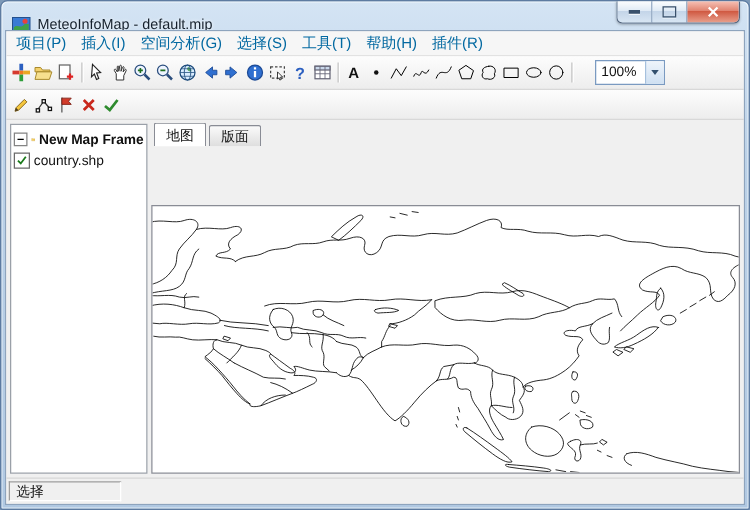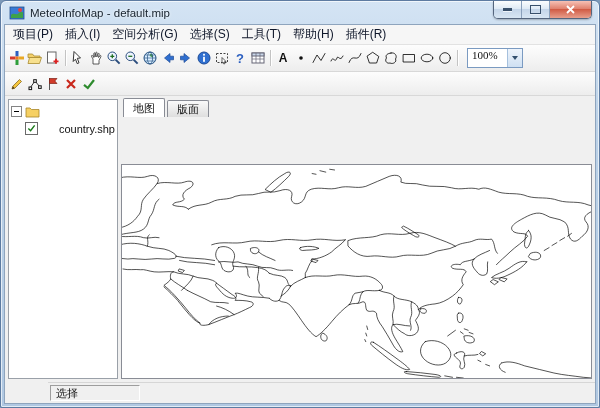--- a/index.html
+++ b/index.html
@@ -1,69 +1,69 @@
 <!DOCTYPE html>
 <html><head>
 <meta charset="utf-8">
 <style>
   html,body{margin:0;padding:0;}
   body{width:600px;height:408px;overflow:hidden;font-family:"Liberation Sans",sans-serif;background:#7d99b8;}
   .window{position:absolute;inset:0;border:1px solid #5d7ba1;border-radius:6px 6px 2px 2px;
     background:linear-gradient(#d4e4f4,#bcd2e8 30%,#b0c8e2);box-shadow:inset 0 0 0 1px rgba(255,255,255,.65);}
   
-  .titlebar{position:absolute;left:3px;right:3px;top:1px;height:21px;display:flex;align-items:center;gap:5px;padding-left:5px;}
+  .titlebar{position:absolute;left:3px;right:3px;top:8px;height:21px;display:flex;align-items:center;gap:5px;padding-left:5px;}
   .app-icon{width:16px;height:16px;flex:0 0 auto;}
   .win-title{font-size:11.5px;color:#15202c;text-shadow:0 0 3px #fff;white-space:nowrap;}
   .win-controls{position:absolute;top:0;right:7px;display:flex;height:17px;border:1px solid #54657d;border-top:none;
     border-radius:0 0 5px 5px;overflow:hidden;box-shadow:0 1px 2px rgba(0,0,0,.25);}
   .wbtn{width:27px;height:100%;display:flex;align-items:center;justify-content:center;
     background:linear-gradient(#fcfdfe,#dfeaf5 45%,#c3d4e8 46%,#d8e6f3);border-right:1px solid #8fa;border-right:1px solid #8aa0bb;}
   .wbtn.close{width:41px;border-right:none;background:linear-gradient(#f6c1b5,#e0826f 45%,#cf5740 46%,#e89f8c);}
   .glyph-min{width:9px;height:3px;background:#39506b;box-shadow:0 1px 0 rgba(255,255,255,.7);}
   .glyph-max{width:9px;height:7px;border:1.5px solid #39506b;background:transparent;box-shadow:0 1px 0 rgba(255,255,255,.5);}
   
   .client{position:absolute;left:3px;right:3px;top:23px;bottom:3px;background:#f0f0f0;border:1px solid #8ea4bd;
     display:flex;flex-direction:column;overflow:hidden;}
   .menubar{height:19px;flex:0 0 auto;display:flex;align-items:center;background:#f6f6f6;border-bottom:1px solid #e2e2e2;
-    font-size:12px;color:#0f172a;padding:0 2px;}
+    font-size:12px;color:#0369a1;padding:0 2px;}
   .menu-item{padding:1px 6px;white-space:nowrap;}
   .toolbar{flex:0 0 auto;display:flex;align-items:center;background:linear-gradient(#fdfdfd,#ededed);
     border-bottom:1px solid #d8d8d8;padding:0 3px;}
   .toolbar.row1{height:26px;}
   .toolbar.row2{height:23px;}
   .tb-btn{width:18px;height:20px;display:flex;align-items:center;justify-content:center;flex:0 0 auto;}
   .tb-btn svg{display:block;}
   .tb-sep{width:1px;height:16px;background:#c3c3c3;box-shadow:1px 0 0 #fff;margin:0 3px;flex:0 0 auto;}
   .glyph{font-weight:bold;color:#111;font-size:12px;line-height:1;}
   .glyph.q{color:#2b5fc0;font-size:13px;}
-  .combo{margin-left:6px;width:54px;height:18px;border:1px solid #7a9ac1;background:#fff;display:flex;align-items:flex-start;
-    font-size:11px;color:#111;flex:0 0 auto;font-family:Liberation Serif, serif;}
+  .combo{margin-left:15px;width:54px;height:18px;border:1px solid #7a9ac1;background:#fff;display:flex;align-items:center;
+    font-size:11px;color:#111;flex:0 0 auto;}
   .combo-text{padding-left:4px;flex:1;}
   .combo-arrow{width:14px;height:100%;background:linear-gradient(#eef4fb,#cfe0f2);border-left:1px solid #a5c0dd;
     display:flex;align-items:center;justify-content:center;}
   .combo-arrow i{width:0;height:0;border-left:3.5px solid transparent;border-right:3.5px solid transparent;border-top:4px solid #33506e;}
   
   .workspace{flex:1;display:flex;padding:3px;gap:3px;min-height:0;background:#f0f0f0;}
   .sidebar{width:104px;flex:0 0 auto;background:#fff;border:1px solid #9aa0a8;padding:3px 2px;font-size:11px;color:#111;overflow:hidden;}
   .tree-row{display:flex;align-items:center;gap:3px;height:17px;white-space:nowrap;}
-  .tree-row.child{margin-left:14px;justify-content:space-between;}
+  .tree-row.child{}
   .expand-box{width:9px;height:9px;border:1px solid #848484;background:#fff;position:relative;flex:0 0 auto;}
   .expand-box::after{content:"";position:absolute;left:1.5px;top:3.5px;width:5px;height:1px;background:#000;}
   .frame-label{font-weight:bold;}
   .checkbox{width:11px;height:11px;border:1px solid #6a6a6a;background:#fff;display:flex;align-items:center;justify-content:center;flex:0 0 auto;}
   .map-panel{flex:1;display:flex;flex-direction:column;min-width:0;gap:48px;}
   .tabs{height:18px;display:flex;align-items:flex-end;padding-left:2px;gap:2px;flex:0 0 auto;}
   .tab{height:16px;padding:0 9px;font-size:11px;display:flex;align-items:center;border:1px solid #898c95;border-bottom:none;
     background:linear-gradient(#fafafa,#dedede);border-radius:2px 2px 0 0;color:#111;}
   .tab.active{background:#fff;height:18px;position:relative;z-index:2;}
   .canvas{flex:1;background:#fff;border:1px solid #898c95;margin-top:-1px;position:relative;overflow:hidden;min-height:0;}
   .canvas svg{position:absolute;inset:0;width:100%;height:100%;}
   
   .statusbar{height:20px;flex:0 0 auto;background:#f0f0f0;border-top:1px solid #d6d6d6;display:flex;align-items:center;
-    font-size:11px;color:#111;padding:0 2px;gap:4px;margin-left:43px;}
+    font-size:11px;color:#111;padding:0 2px;gap:4px;}
   .status-cell{height:16px;border:1px solid;border-color:#9d9d9d #fff #fff #9d9d9d;display:flex;align-items:center;padding:0 5px;box-sizing:border-box;}
   .status-mode{width:90px;}
   .status-coords{width:214px;}
   .map-stroke{stroke:#000;stroke-width:0.8;fill:none;stroke-linejoin:round;stroke-linecap:round;}
 </style>
 </head>
 <body>
 
 <div class="window">
 
@@ -281,20 +281,21 @@
     </div>
 
     <div class="workspace">
 
       <div class="sidebar">
         <div class="tree-row">
           <span class="expand-box"></span>
           <svg width="15" height="13" viewBox="0 0 15 13">
             <path d="M1,3 h4 l1.5,1.5 H14 V12 H1 Z" fill="#f6d063" stroke="#a8862a" stroke-width="0.8"></path>
           </svg>
+          <span class="frame-label">New Map Frame</span>
         </div>
         <div class="tree-row child">
           <span class="checkbox">
             <svg width="9" height="9" viewBox="0 0 10 10">
               <path d="M1.5,5 L4,7.5 L8.5,1.5" stroke="#1a7a1a" stroke-width="1.6" fill="none"></path>
             </svg>
           </span>
           <span>country.shp</span>
         </div>
       </div>

